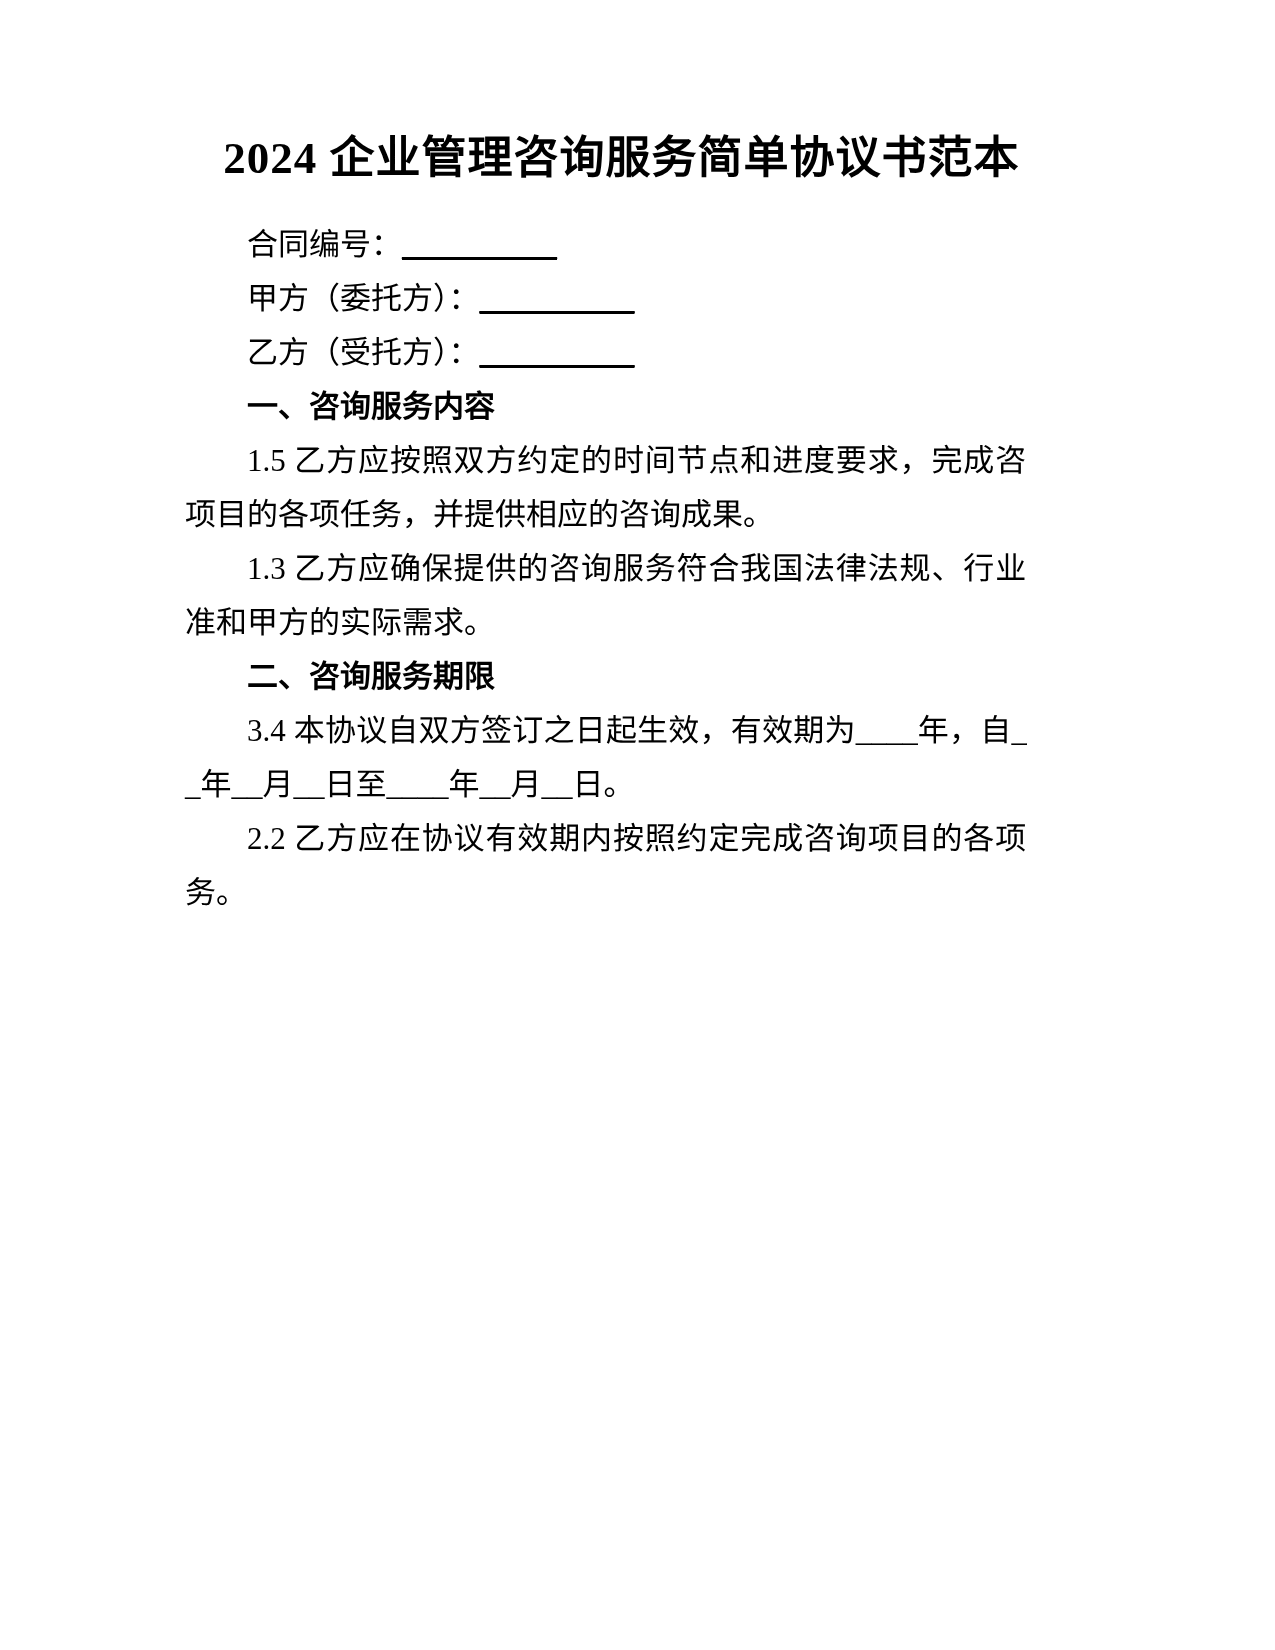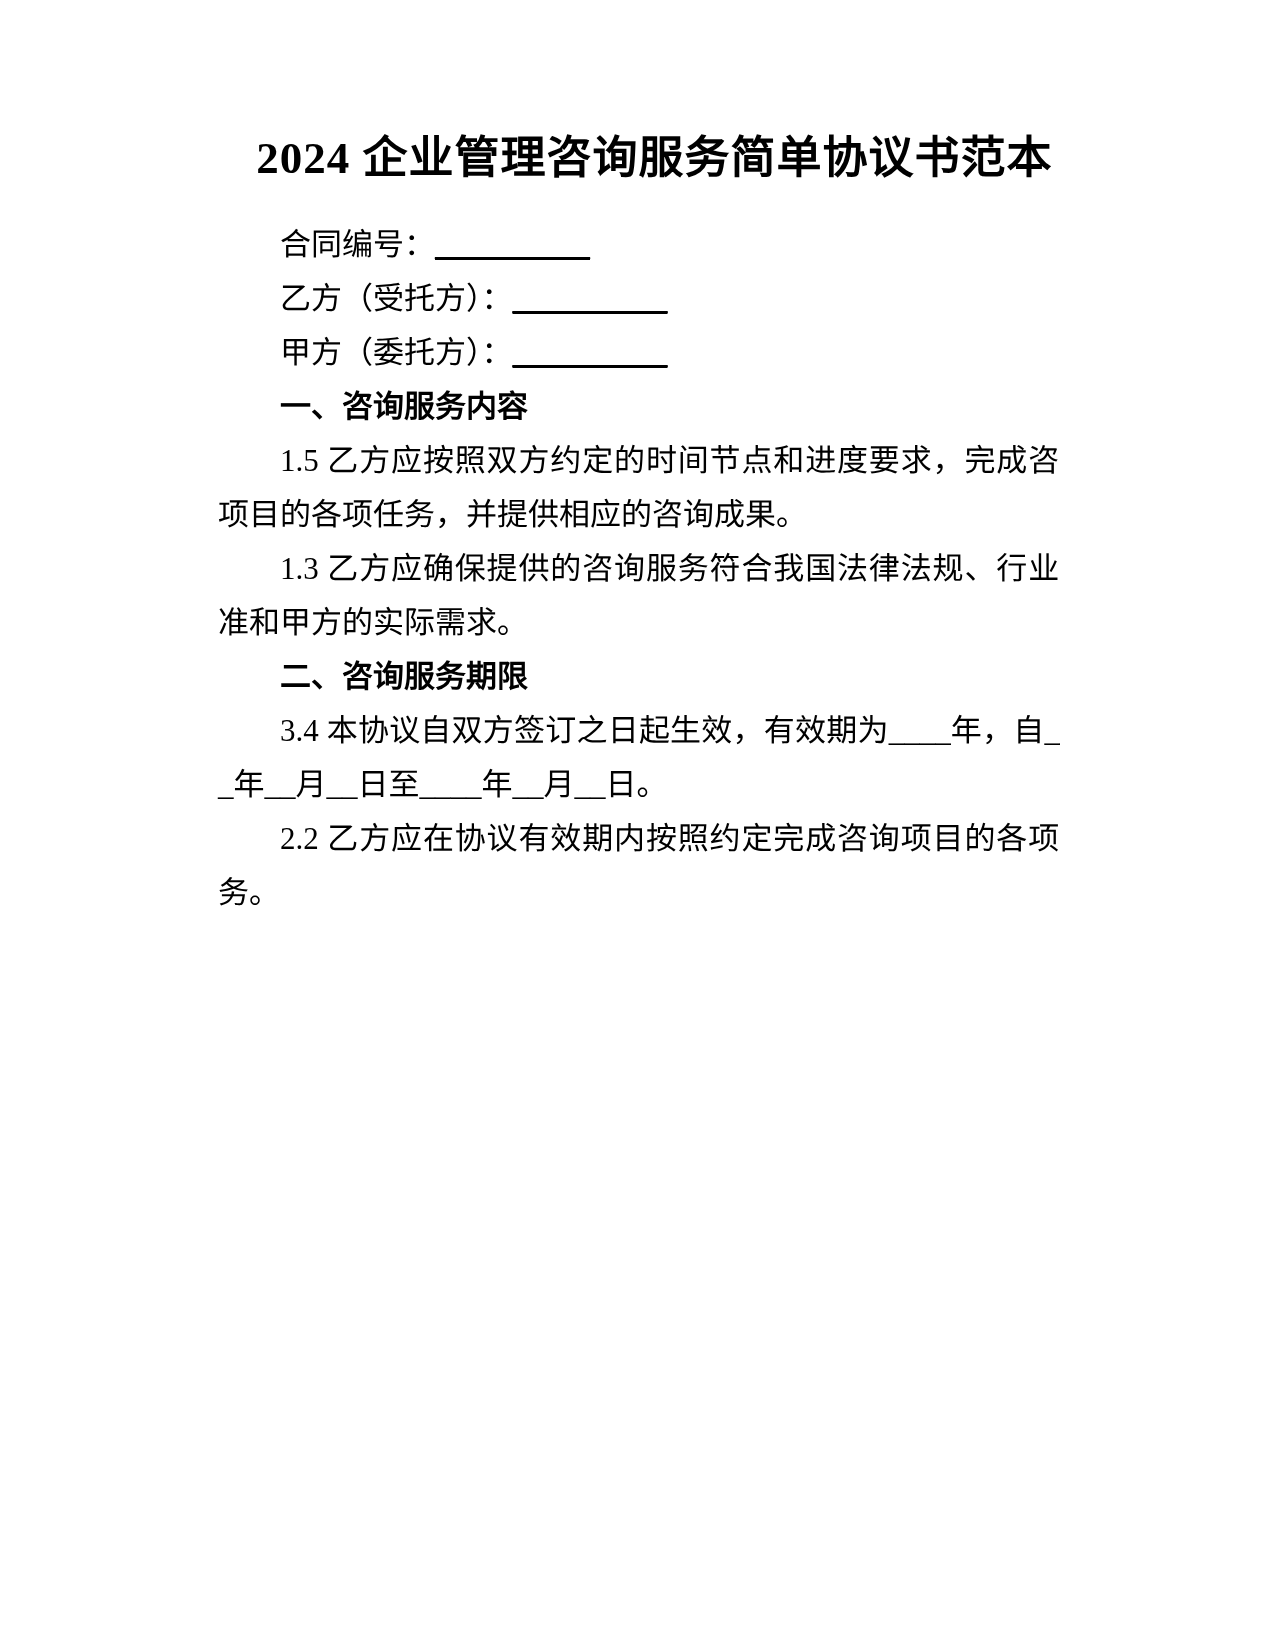--- a/index.html
+++ b/index.html
@@ -5,21 +5,20 @@
   * { margin: 0; padding: 0; box-sizing: border-box; }
   html, body { background: #ffffff; }
   .page {
     position: relative;
     width: 1027px;
     height: 1650px;
     background: #ffffff;
     color: #000000;
     overflow: hidden;
     font-family: "Liberation Serif", serif;
-    margin-left: 33px;
   }
   .content {
     margin-left: 185px;
     width: 873px;
   }
   .doc-title {
     margin-top: 126px;
     margin-bottom: 28px;
     font-size: 45px;
     line-height: 64px;
@@ -58,22 +57,22 @@
 </head>
 <body>
 
 <div class="page">
   <div class="content">
 
     <h1 class="doc-title">2024 企业管理咨询服务简单协议书范本</h1>
 
     <div>
       <p class="field"><span>合同编号：</span><span class="blank">__________</span></p>
+      <p class="field"><span>甲方（委托方）：</span><span class="blank">__________</span></p>
       <p class="field"><span>乙方（受托方）：</span><span class="blank">__________</span></p>
-      <p class="field"><span>甲方（委托方）：</span><span class="blank">__________</span></p>
     </div>
 
     <section>
       <h2 class="sec-heading">一、咨询服务内容</h2>
       <p class="para">1.5 乙方应按照双方约定的时间节点和进度要求，完成咨询项目的各项任务，并提供相应的咨询成果。</p>
       <p class="para">1.3 乙方应确保提供的咨询服务符合我国法律法规、行业标准和甲方的实际需求。</p>
     </section>
 
     <section>
       <h2 class="sec-heading">二、咨询服务期限</h2>

